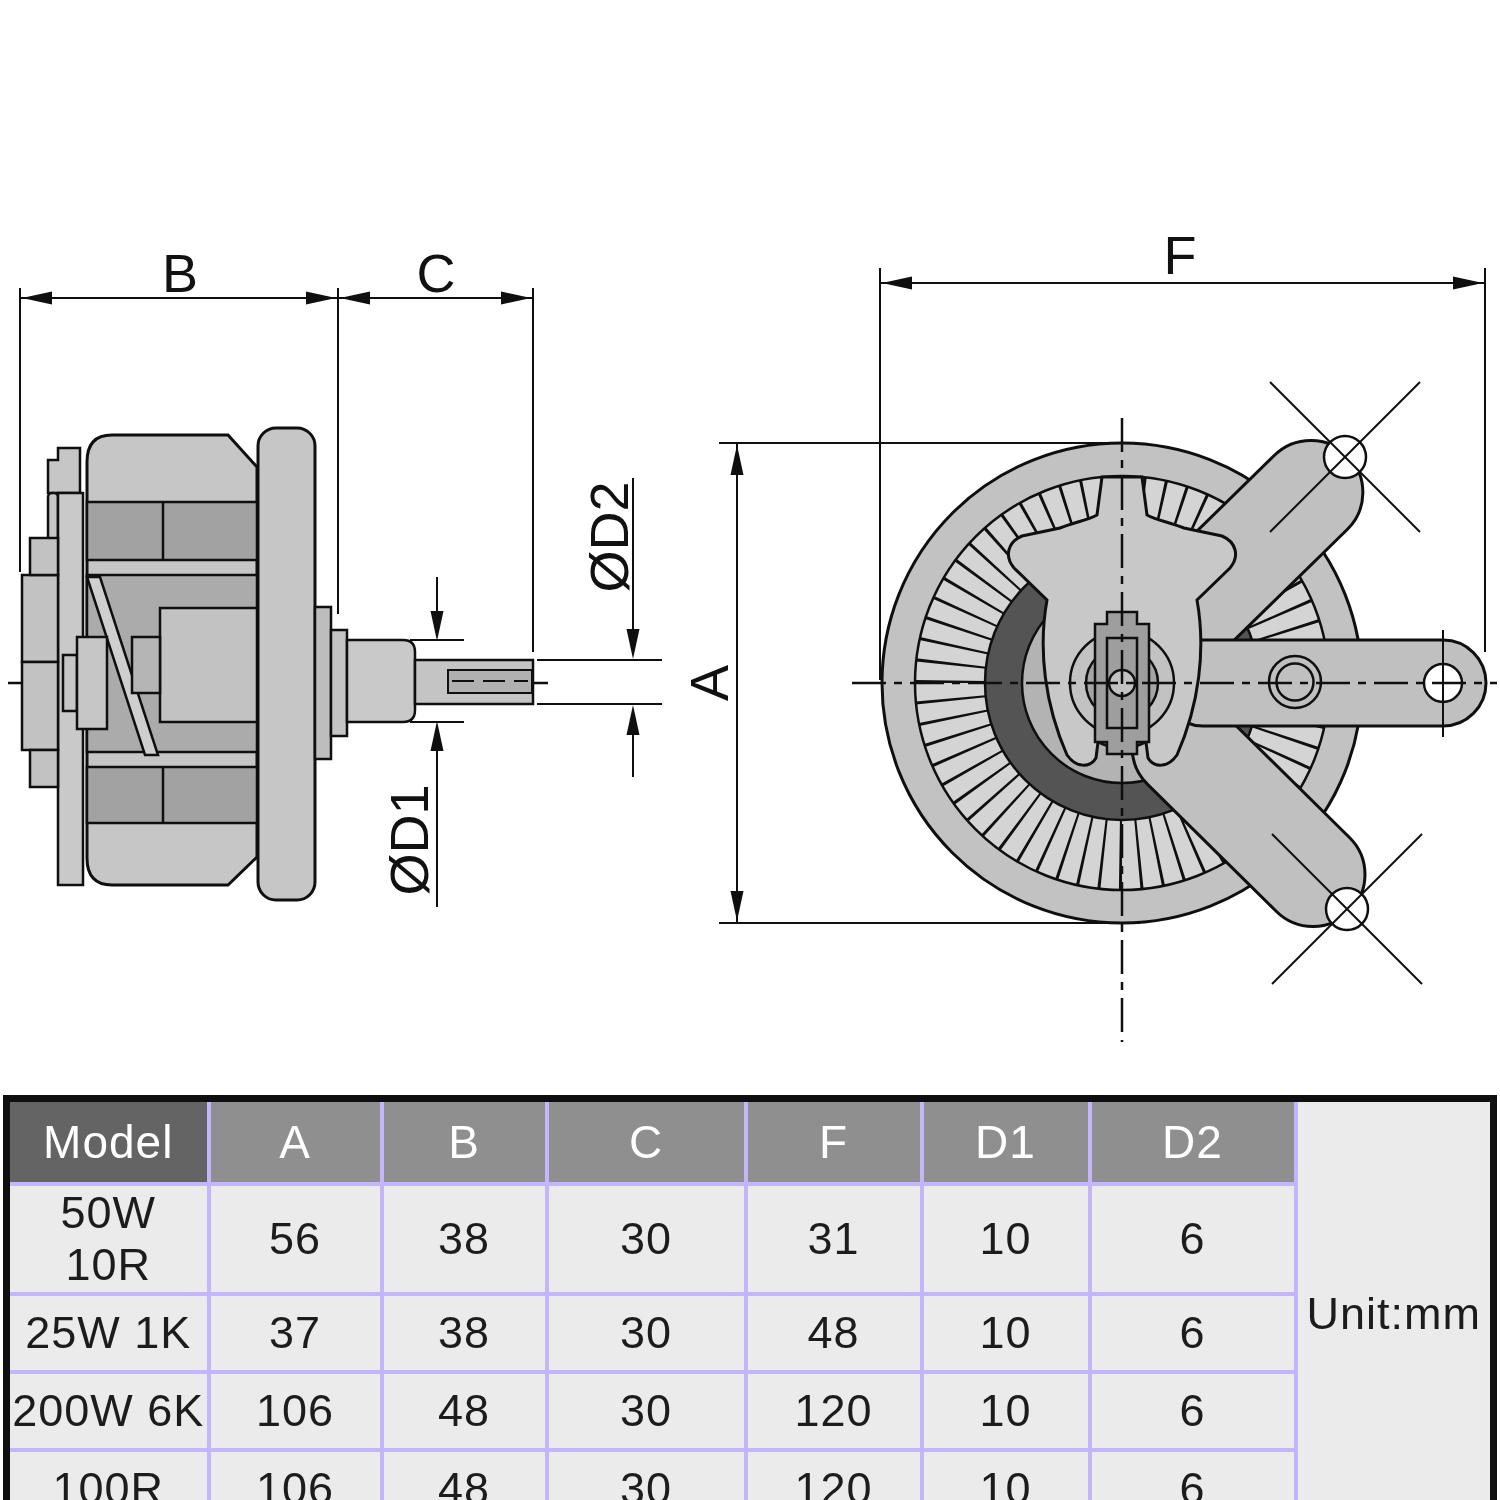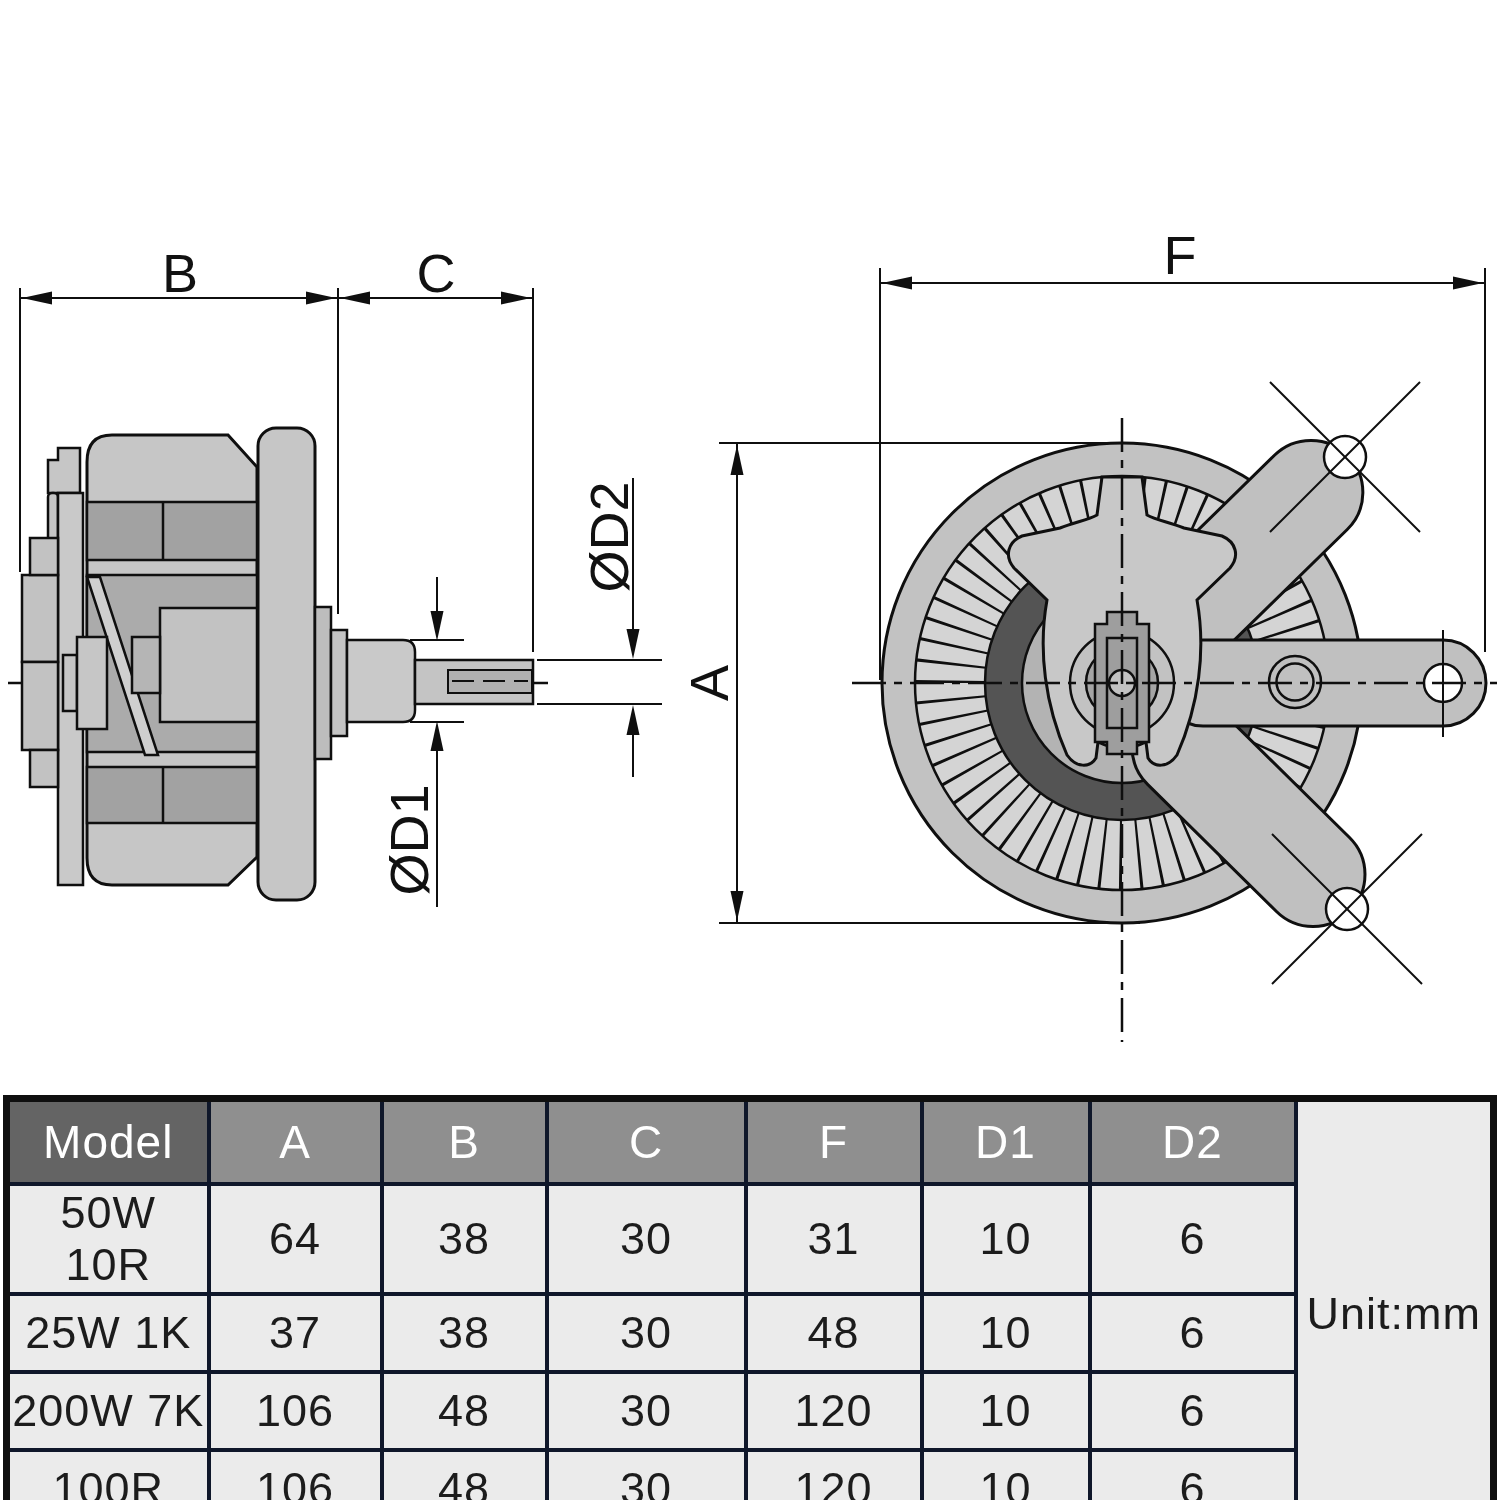--- a/index.html
+++ b/index.html
@@ -8,21 +8,21 @@
   svg text{font-family:"Liberation Sans",sans-serif;fill:#111;}
   .dimlabel{font-size:54px;font-weight:400;}
 
   
   #spec-table{
     position:absolute;left:3px;top:1095px;width:1487px;
     border-collapse:collapse;table-layout:fixed;
     border:7px solid #0f0f0f;
   }
   #spec-table td{
-    border:4px solid #0f172a;text-align:center;vertical-align:middle;
+    border:4px solid #c4b5fd;text-align:center;vertical-align:middle;
     font-weight:300;letter-spacing:1px;overflow:hidden;
   }
   #spec-table .hdr{height:78px;color:#ffffff;font-size:46px;}
   #spec-table .hdr-model{background:#646464;}
   #spec-table .hdr-dim{background:#8f8f8f;}
   #spec-table .body-row td{height:72px;background:#ebebeb;color:#1c1c1c;font-size:45px;}
   #spec-table .unit-cell{background:#ebebeb;color:#1c1c1c;font-size:45px;}
 </style>
 </head>
 <body>
@@ -193,38 +193,38 @@
     <td class="hdr hdr-dim">A</td>
     <td class="hdr hdr-dim">B</td>
     <td class="hdr hdr-dim">C</td>
     <td class="hdr hdr-dim">F</td>
     <td class="hdr hdr-dim">D1</td>
     <td class="hdr hdr-dim">D2</td>
     <td class="unit-cell" rowspan="5">Unit:mm</td>
   </tr>
   <tr class="body-row">
     <td>50W 10R</td>
-    <td>64</td>
+    <td>56</td>
     <td>38</td>
     <td>30</td>
     <td>31</td>
     <td>10</td>
     <td>6</td>
   </tr>
   <tr class="body-row">
     <td>25W 1K</td>
     <td>37</td>
     <td>38</td>
     <td>30</td>
     <td>48</td>
     <td>10</td>
     <td>6</td>
   </tr>
   <tr class="body-row">
-    <td>200W 7K</td>
+    <td>200W 6K</td>
     <td>106</td>
     <td>48</td>
     <td>30</td>
     <td>120</td>
     <td>10</td>
     <td>6</td>
   </tr>
   <tr class="body-row">
     <td>100R</td>
     <td>106</td>

